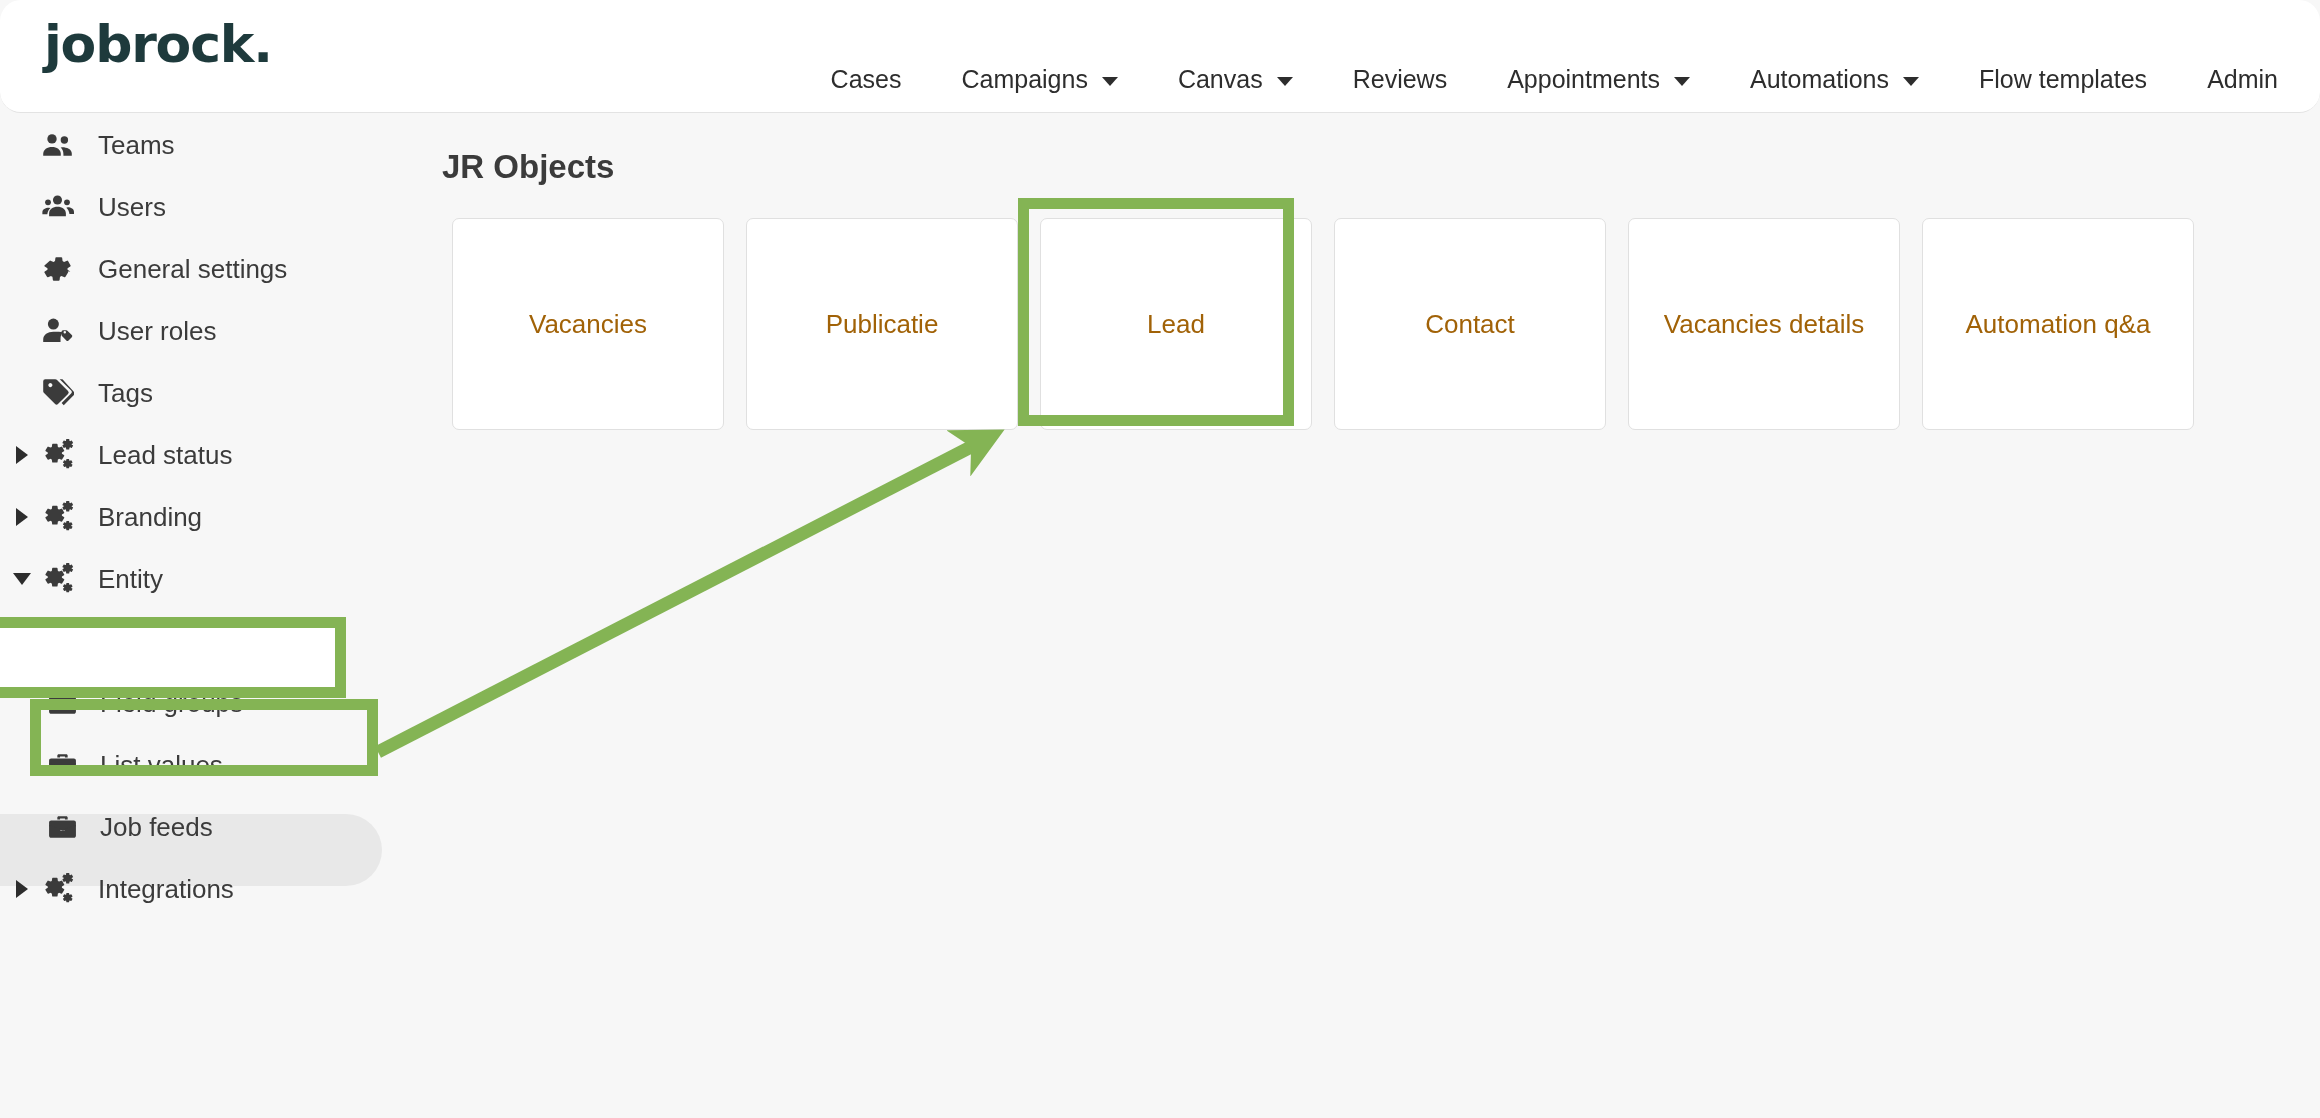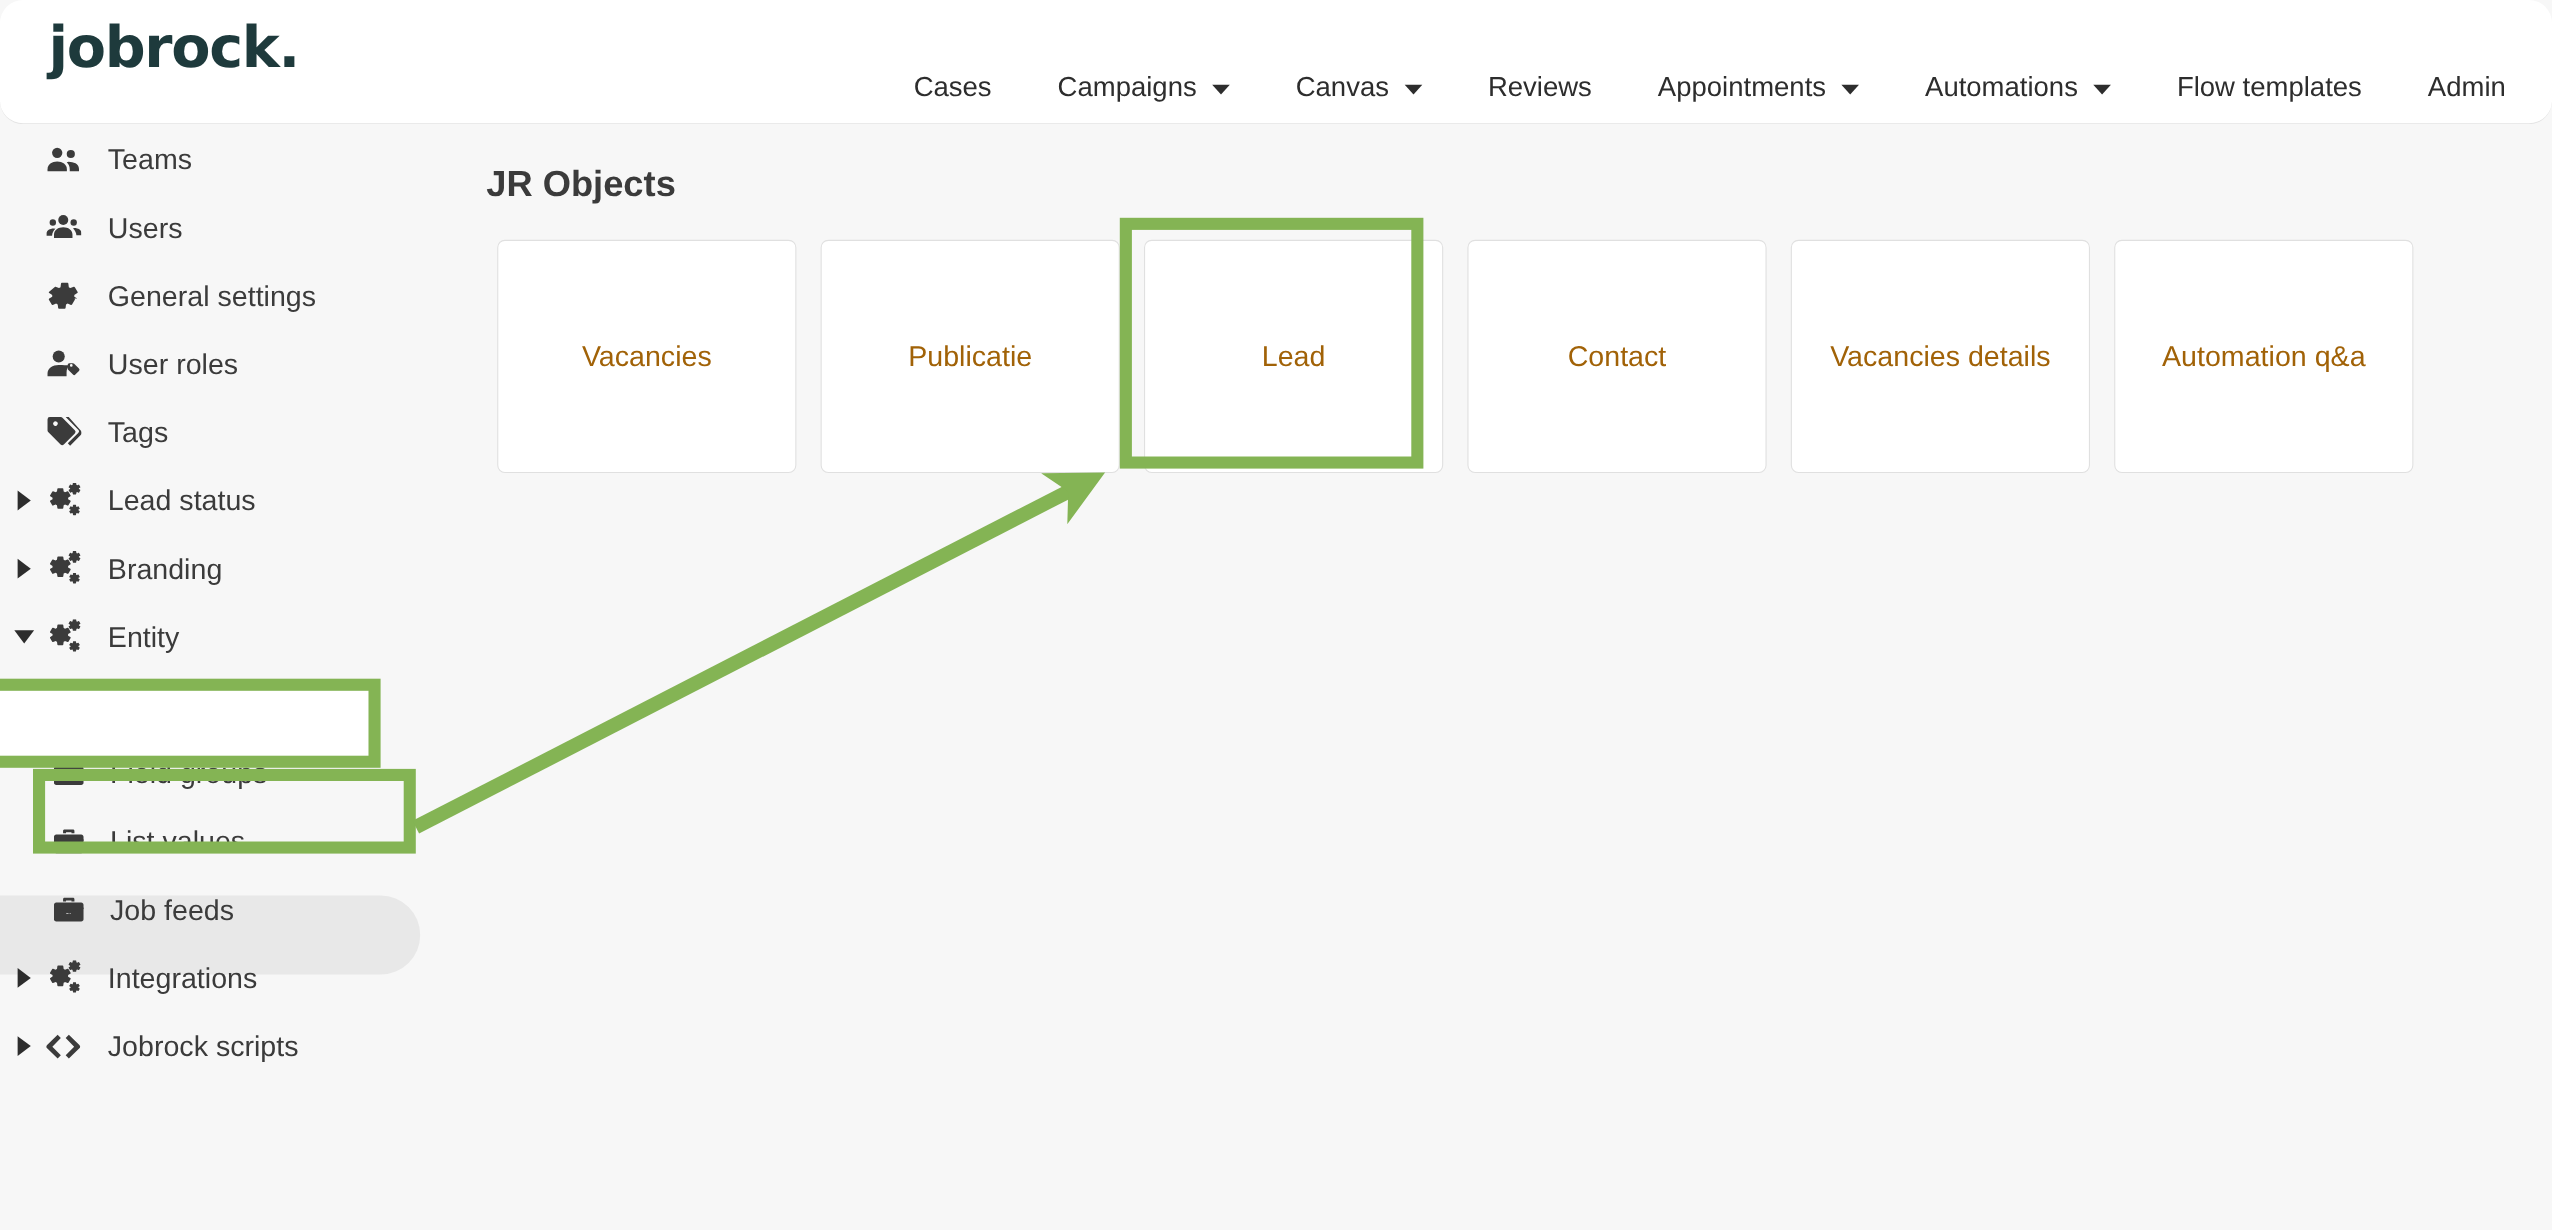--- a/index.html
+++ b/index.html
@@ -359,32 +359,20 @@
             <span class="t-right"></span>
           </span>
           <span class="s-icon">
             <svg viewBox="0 0 24 24" width="33" height="33" fill="#3b3b3b">
               <path d="M9.6 7.6a3.1 3.1 0 100 6.2 3.1 3.1 0 000-6.2zm7.1 4.1l-1.5-.9c.04-.33.04-.66 0-1l1.5-.9a.5.5 0 00.18-.62l-1.45-2.5a.5.5 0 00-.6-.22l-1.7.7a6 6 0 00-.85-.5l-.24-1.84a.5.5 0 00-.5-.42H8.6a.5.5 0 00-.5.42l-.24 1.84c-.3.14-.58.3-.85.5l-1.7-.7a.5.5 0 00-.6.22L3.26 8.26a.5.5 0 00.18.62l1.5.9c-.04.33-.04.66 0 1l-1.5.9a.5.5 0 00-.18.62l1.45 2.5a.5.5 0 00.6.22l1.7-.7c.27.2.55.36.85.5l.24 1.84a.5.5 0 00.5.42h2.94a.5.5 0 00.5-.42l.24-1.84c.3-.14.58-.3.85-.5l1.7.7a.5.5 0 00.6-.22l1.45-2.5a.5.5 0 00-.18-.62z"></path>
               <path d="M19.2 2.1a1.9 1.9 0 100 3.8 1.9 1.9 0 000-3.8zm4.0 2.5l-.85-.5c.02-.18.02-.37 0-.55l.85-.5a.3.3 0 00.1-.36l-.82-1.4a.3.3 0 00-.35-.13l-.95.4a3.4 3.4 0 00-.48-.28L20.56.2a.3.3 0 00-.3-.24h-1.64a.3.3 0 00-.3.24l-.14 1.06c-.17.08-.33.17-.48.28l-.95-.4a.3.3 0 00-.35.13l-.82 1.4a.3.3 0 00.1.36l.85.5c-.02.18-.02.37 0 .55l-.85.5a.3.3 0 00-.1.36l.82 1.4a.3.3 0 00.35.13l.95-.4c.15.11.31.2.48.28l.14 1.06a.3.3 0 00.3.24h1.64a.3.3 0 00.3-.24l.14-1.06c.17-.08.33-.17.48-.28l.95.4a.3.3 0 00.35-.13l.82-1.4a.3.3 0 00-.1-.36z"></path>
               <path d="M19.2 16.3a1.7 1.7 0 100 3.4 1.7 1.7 0 000-3.4zm3.6 2.3l-.76-.45c.02-.16.02-.33 0-.49l.76-.45a.27.27 0 00.09-.32l-.73-1.26a.27.27 0 00-.31-.11l-.86.35a3 3 0 00-.43-.25l-.12-.95a.27.27 0 00-.27-.21h-1.46a.27.27 0 00-.27.21l-.12.95c-.15.07-.3.15-.43.25l-.86-.35a.27.27 0 00-.31.11l-.73 1.26a.27.27 0 00.09.32l.76.45c-.02.16-.02.33 0 .49l-.76.45a.27.27 0 00-.09.32l.73 1.26a.27.27 0 00.31.11l.86-.35c.13.1.28.18.43.25l.12.95a.27.27 0 00.27.21h1.46a.27.27 0 00.27-.21l.12-.95c.15-.07.3-.15.43-.25l.86.35a.27.27 0 00.31-.11l.73-1.26a.27.27 0 00-.09-.32z"></path>
             </svg>
           </span>
           <span class="s-label">Integrations</span>
-        </div>
-        <div class="side-item has-toggle">
-          <span class="tri">
-            <span class="t-right"></span>
-          </span>
-          <span class="s-icon">
-            <svg viewBox="0 0 24 24" width="33" height="33" fill="#3b3b3b">
-              <path d="M8.3 4.1L1.5 10.7a1.8 1.8 0 000 2.6l6.8 6.6 2.1-2.2-5.6-5.7 5.6-5.7z"></path>
-              <path d="M15.7 4.1l-2.1 2.2 5.6 5.7-5.6 5.7 2.1 2.2 6.8-6.6a1.8 1.8 0 000-2.6z"></path>
-            </svg>
-          </span>
-          <span class="s-label">Jobrock scripts</span>
         </div>
       </div>
   </div>
 
   <div id="main">
     <div id="page-title">JR Objects</div>
     <div id="cards">
         <div class="card">
           <span>Vacancies</span>
         </div>

